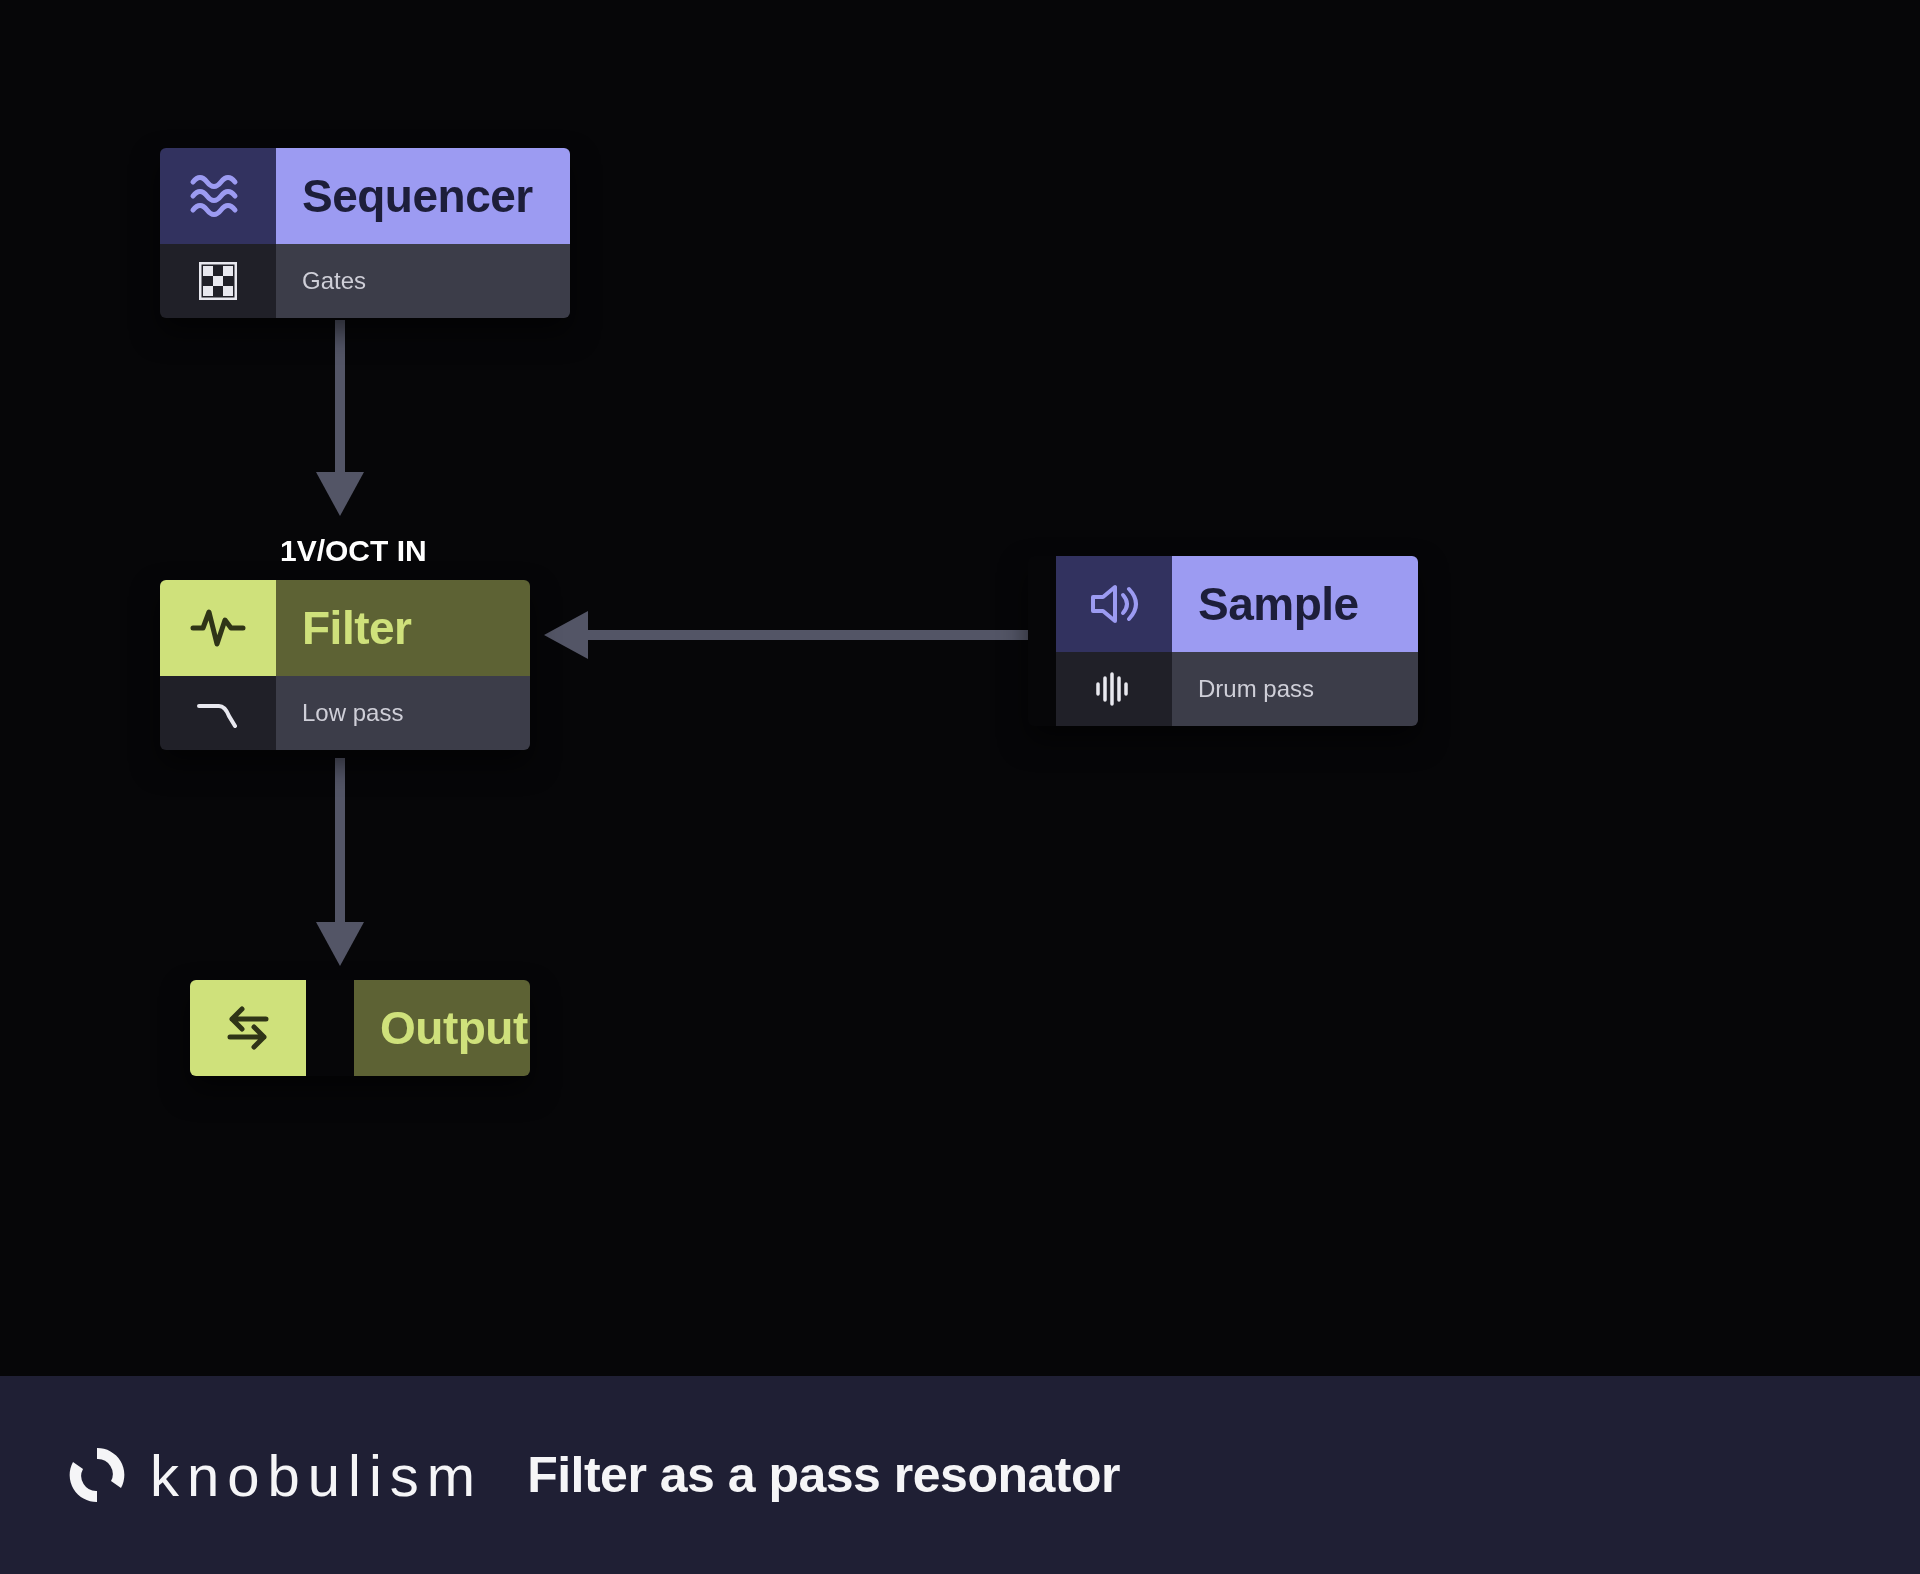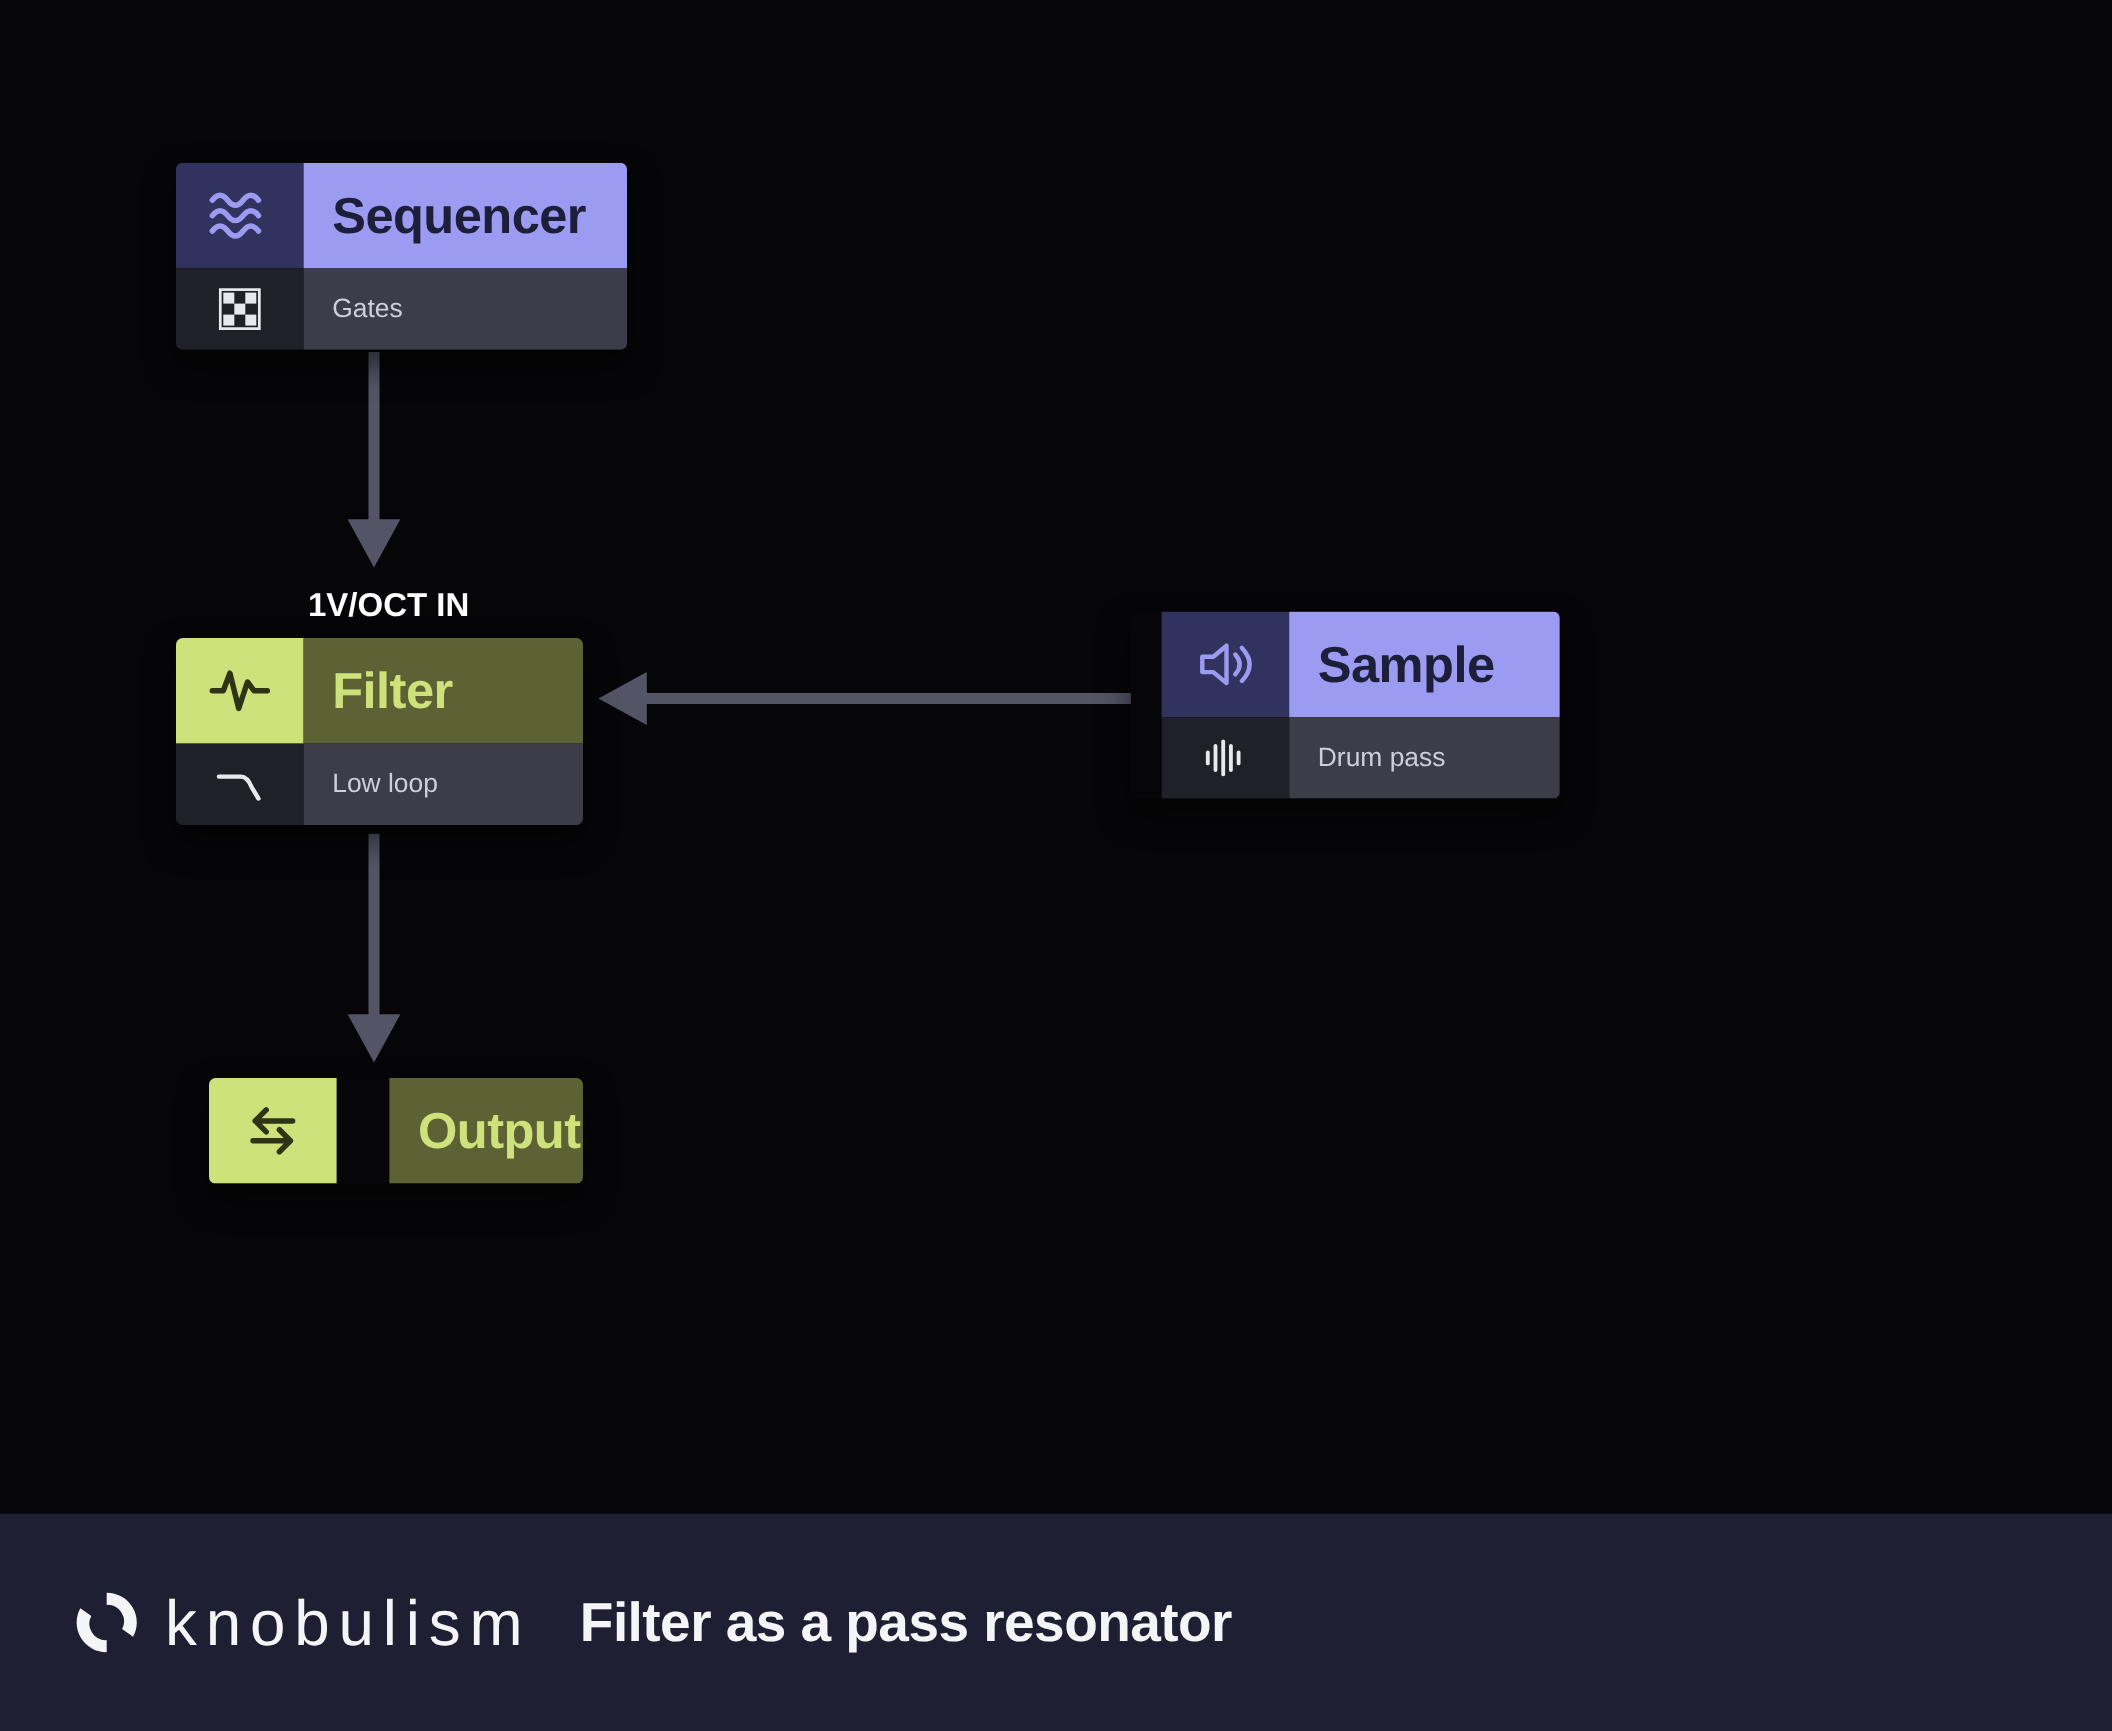--- a/index.html
+++ b/index.html
@@ -200,21 +200,21 @@
       <svg class="icon" width="58" height="44" viewBox="0 0 58 44">
         <path d="M4 22 H14 L20 6 L28 38 L36 14 L42 22 H54" fill="none" stroke="currentColor" stroke-width="5" stroke-linecap="round" stroke-linejoin="round"></path>
       </svg>
     </div>
     <div class="head-text">Filter</div>
     <div class="sub-icon">
       <svg class="icon" width="46" height="30" viewBox="0 0 46 30">
         <path d="M4 8 H24 Q30 8 34 18 L40 28" fill="none" stroke="#e8e8ef" stroke-width="4" stroke-linecap="round"></path>
       </svg>
     </div>
-    <div class="sub-text">Low loop</div>
+    <div class="sub-text">Low pass</div>
   </div>
 
   <div class="node violet with-sub" style="left:1028px; top:556px; width:390px;padding-left:28px;">
     <div class="head-icon">
       <svg class="icon" width="54" height="46" viewBox="0 0 54 46">
         <path d="M6 16 H16 L28 6 V40 L16 30 H6 Z" fill="none" stroke="currentColor" stroke-width="4" stroke-linejoin="round"></path>
         <path d="M36 14 q8 9 0 18" fill="none" stroke="currentColor" stroke-width="4" stroke-linecap="round"></path>
         <path d="M42 8 q14 15 0 30" fill="none" stroke="currentColor" stroke-width="4" stroke-linecap="round"></path>
       </svg>
     </div>

